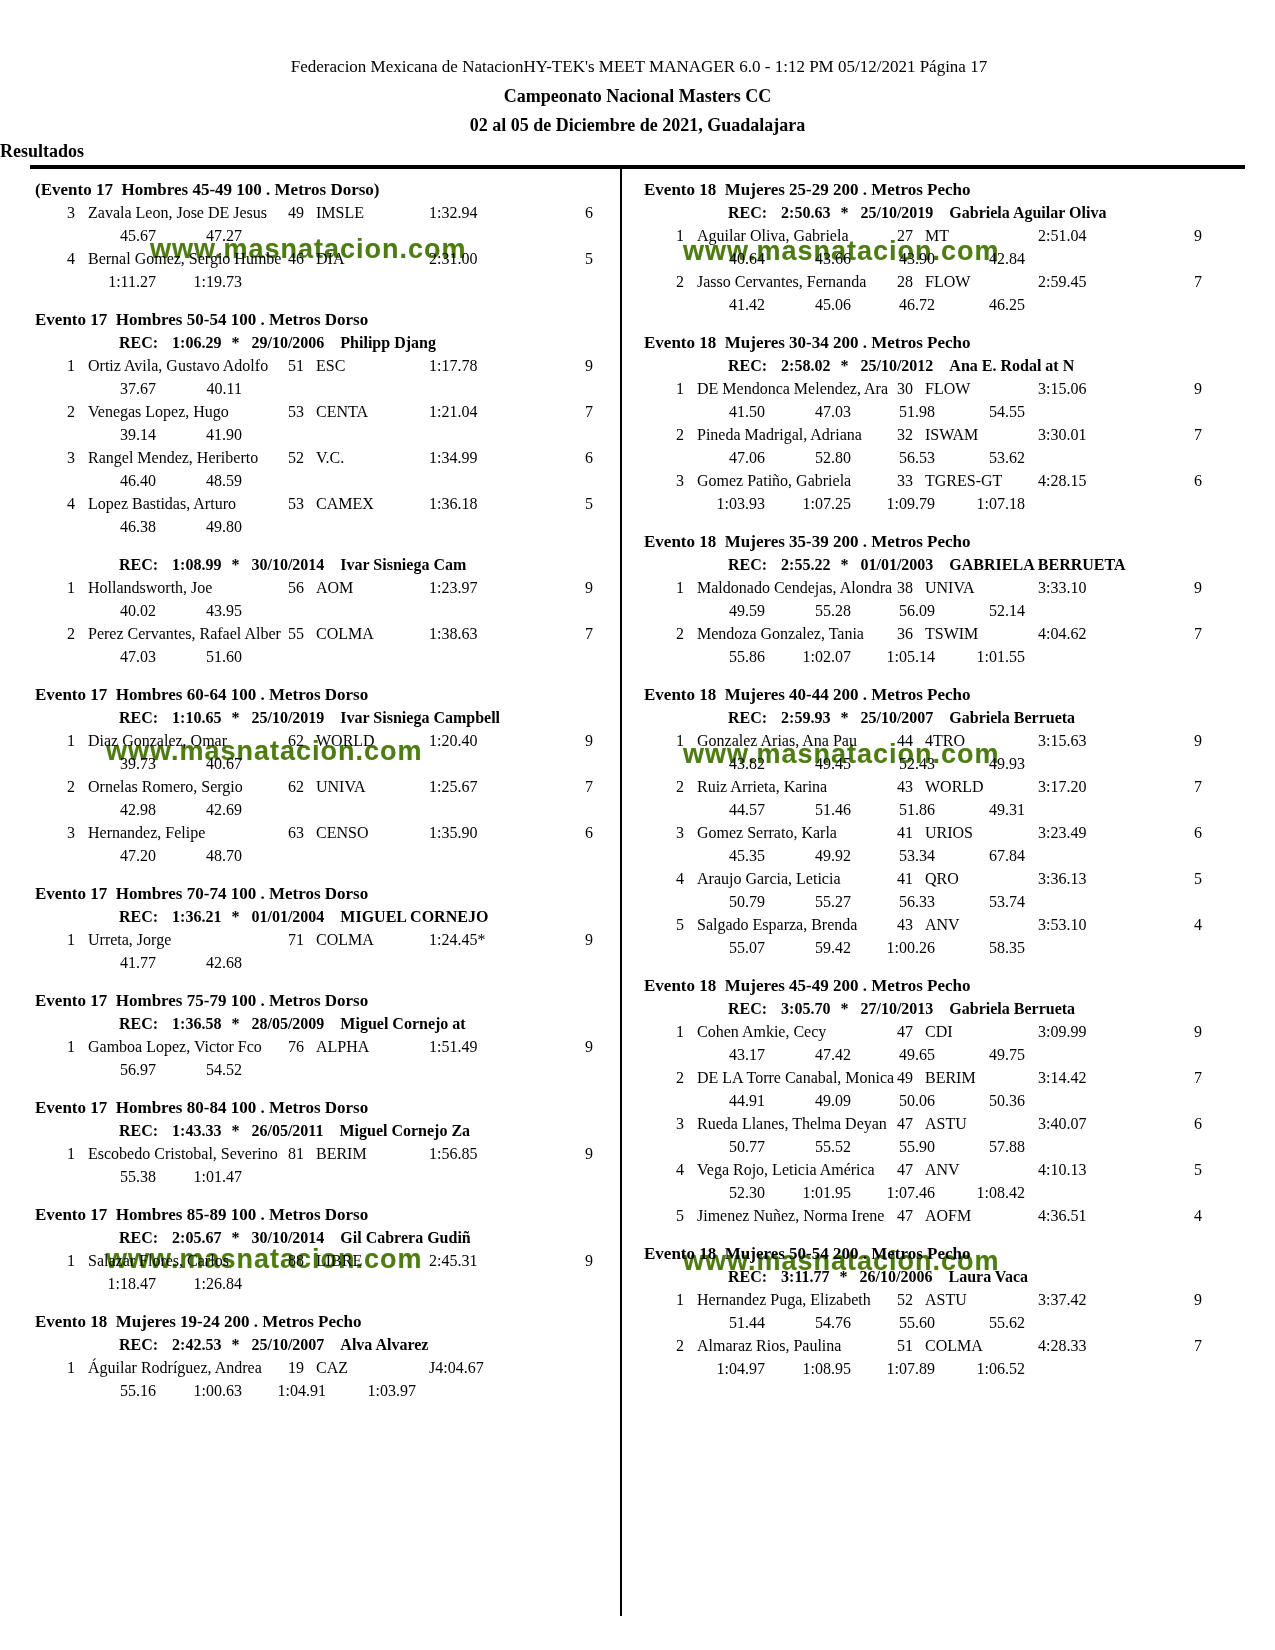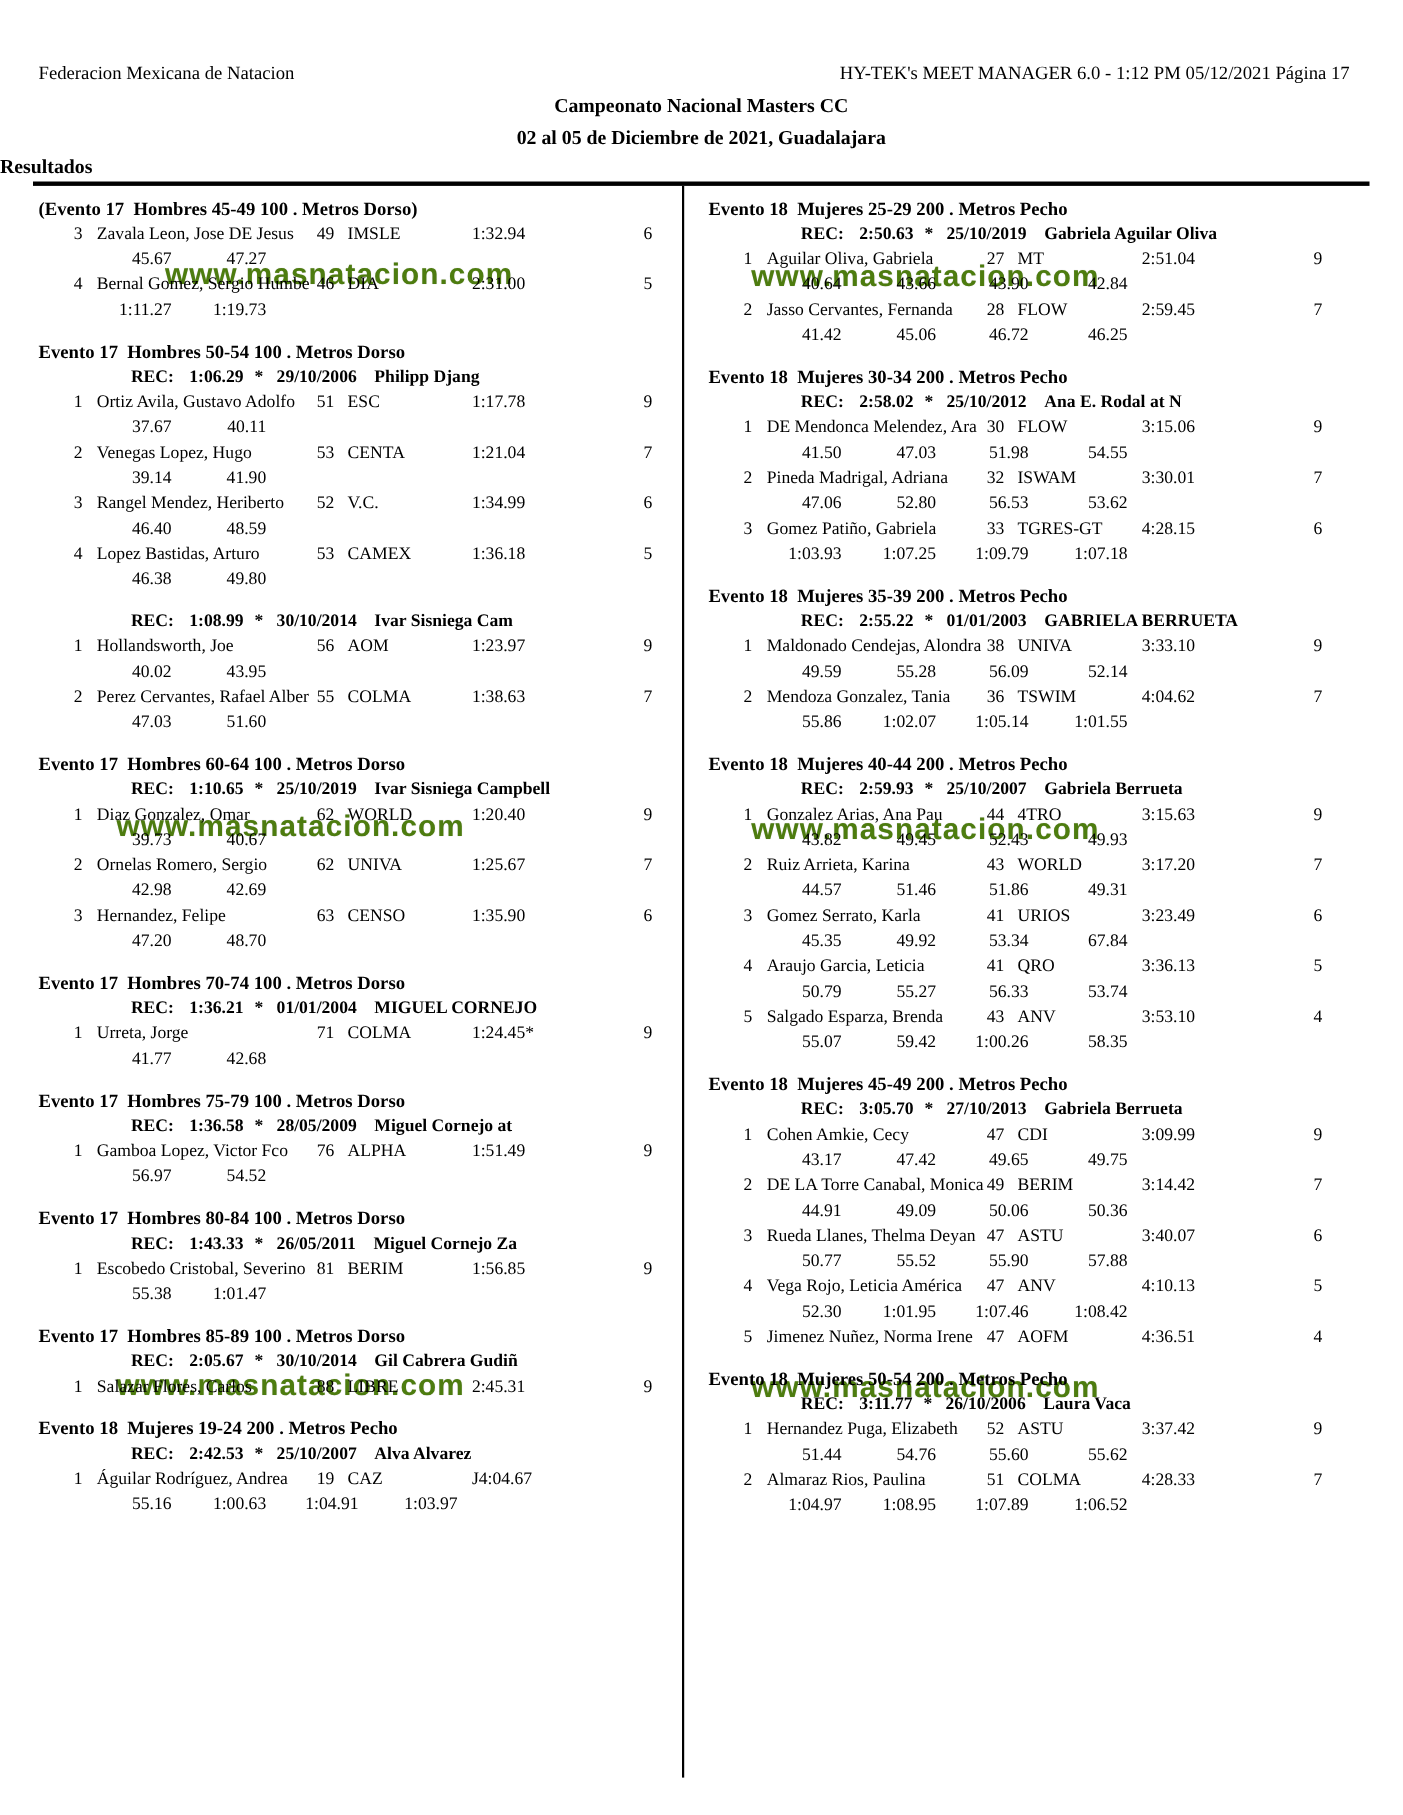--- a/index.html
+++ b/index.html
@@ -1,20 +1,20 @@
 <!DOCTYPE html>
 <html><head>
 <meta charset="utf-8">
 <style>
   *{margin:0;padding:0;box-sizing:border-box}
   html,body{background:#fff}
   body{width:1275px;height:1650px;font-family:"Liberation Serif","DejaVu Serif",serif;color:#000}
   .page{position:relative;width:1275px;height:1650px;overflow:hidden;background:#fff}
   .page-header{position:relative;z-index:2;padding-top:57px}
-  .header-row{display:flex;justify-content:space-between;margin:0 48px 0 35px;font-size:17px}
+  .header-row{display:flex;justify-content:center;margin:0 32px 0 35px;font-size:17px}
   .meet-title{text-align:center;font-weight:bold;font-size:18px;margin-top:9px}
   .meet-dates{text-align:center;font-weight:bold;font-size:18px;margin-top:8px}
   .results-label{text-align:left;font-weight:bold;font-size:18px;margin-top:5px}
   .rule{height:4px;background:#000;margin:3px 30px 0 30px;position:relative;z-index:2}
   .content{position:relative;z-index:1;display:flex;margin:0 30px 0 35px;height:1447px}
   .col{padding-top:5px}
   .col-left{width:585px}
   .divider{width:2px;background:#000;height:1447px}
   .col-right{flex:1;padding-left:22px}
   .event{margin-top:15px}
@@ -266,20 +266,24 @@
           <div class="event-title">Evento 17  Hombres 85-89 100 . Metros Dorso</div>
           <div class="rec-line"><span class="rec-label">REC:</span><span class="rec-time">2:05.67</span><span class="rec-star">*</span><span class="rec-date">30/10/2014</span><span class="rec-holder">Gil Cabrera Gudiñ</span></div>
           <div class="result-row">
             <span class="c-place">1</span>
             <span class="c-name">Salazar Flores, Carlos</span>
             <span class="c-age">88</span>
             <span class="c-team">LIBRE</span>
             <span class="c-time">2:45.31</span>
             <span class="c-pts">9</span>
           </div>
+          <div class="splits-row">
+            <span class="c-split">1:18.47</span>
+            <span class="c-split">1:26.84</span>
+          </div>
         </div>
         <div class="event">
           <div class="event-title">Evento 18  Mujeres 19-24 200 . Metros Pecho</div>
           <div class="rec-line"><span class="rec-label">REC:</span><span class="rec-time">2:42.53</span><span class="rec-star">*</span><span class="rec-date">25/10/2007</span><span class="rec-holder">Alva Alvarez</span></div>
           <div class="result-row">
             <span class="c-place">1</span>
             <span class="c-name">Águilar Rodríguez, Andrea</span>
             <span class="c-age">19</span>
             <span class="c-team">CAZ</span>
             <span class="c-time">J4:04.67</span>

